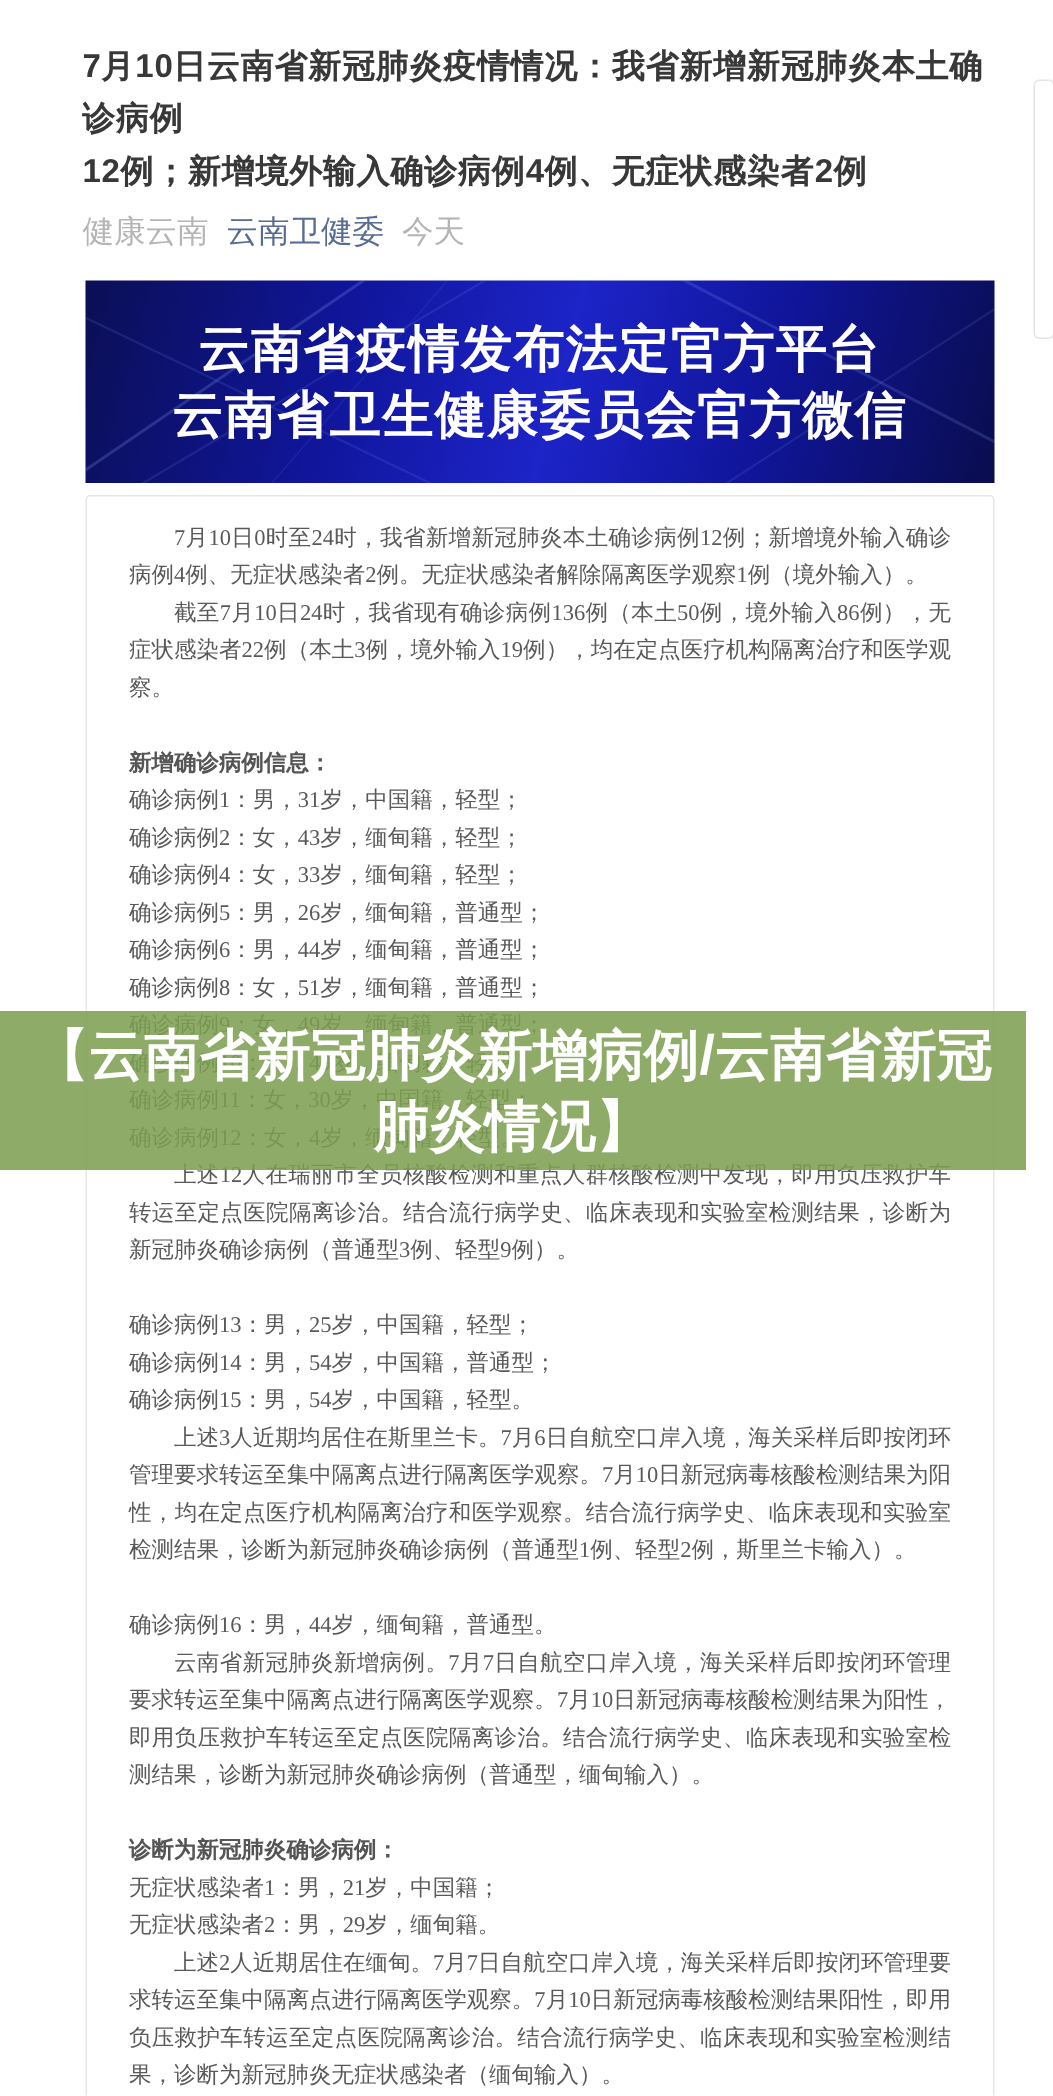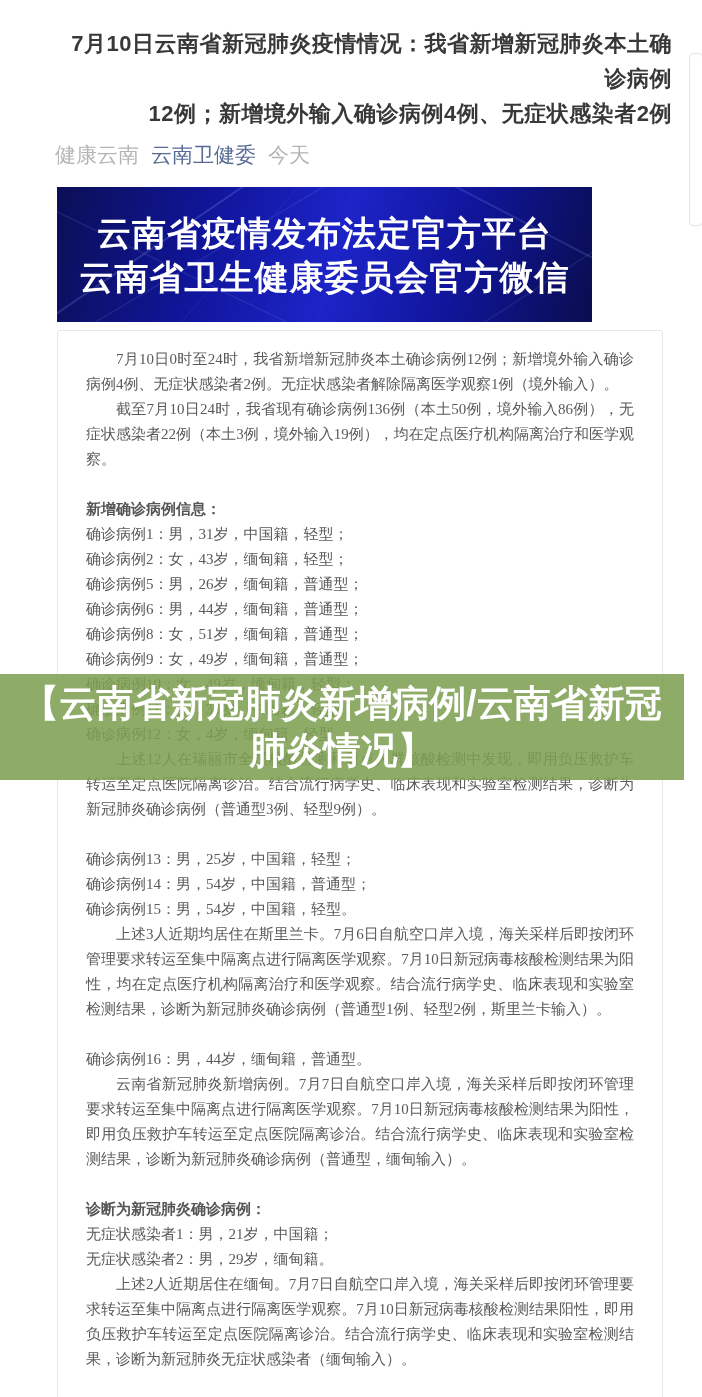--- a/index.html
+++ b/index.html
@@ -9,30 +9,30 @@
     font-family:"Liberation Sans","DejaVu Sans",sans-serif;
   }
   .page{position:relative;width:702px;height:1397px;}
 
   
   .title{
     margin:26px 30px 0 55px;
     font-size:22px;line-height:35px;font-weight:700;color:#383838;
     letter-spacing:.5px;
   }
-  .title .tl{display:block;text-align:right;}
+  .title .tl{display:block;}
 
   
   .meta{margin:13px 0 22px 55px;font-size:21px;line-height:21px;}
   .meta-gray{color:#b5b5b5;margin-right:12px;}
   .meta-link{color:#576b95;text-decoration:none;margin-right:12px;font-weight:500;}
 
   
   .banner{
-    position:relative;margin-left:57px;width:535px;height:135px;
+    position:relative;margin-left:57px;width:606px;height:135px;
     background:linear-gradient(105deg,#0b0f55 0%,#10159a 28%,#1d24c8 52%,#10159a 74%,#0a0d4e 100%);
     display:flex;flex-direction:column;justify-content:center;align-items:center;
     overflow:hidden;
   }
   .banner svg{position:absolute;left:0;top:0;}
   .banner-line{
     position:relative;color:#ffffff;font-weight:700;font-size:34px;line-height:44px;
     letter-spacing:1px;white-space:nowrap;text-align:center;
   }
 
@@ -96,20 +96,21 @@
     <div class="banner-line">云南省卫生健康委员会官方微信</div>
   </div>
 
   <div class="panel">
       <p class="p">7月10日0时至24时，我省新增新冠肺炎本土确诊病例12例；新增境外输入确诊病例4例、无症状感染者2例。无症状感染者解除隔离医学观察1例（境外输入）。</p>
       <p class="p">截至7月10日24时，我省现有确诊病例136例（本土50例，境外输入86例），无症状感染者22例（本土3例，境外输入19例），均在定点医疗机构隔离治疗和医学观察。</p>
       <div class="gap"></div>
       <p class="h">新增确诊病例信息：</p>
       <p class="case">确诊病例1：男，31岁，中国籍，轻型；</p>
       <p class="case">确诊病例2：女，43岁，缅甸籍，轻型；</p>
+      <p class="case">确诊病例4：女，33岁，缅甸籍，轻型；</p>
       <p class="case">确诊病例5：男，26岁，缅甸籍，普通型；</p>
       <p class="case">确诊病例6：男，44岁，缅甸籍，普通型；</p>
       <p class="case">确诊病例8：女，51岁，缅甸籍，普通型；</p>
       <p class="case">确诊病例9：女，49岁，缅甸籍，普通型；</p>
       <p class="case">确诊病例10：女，49岁，缅甸籍，轻型；</p>
       <p class="case">确诊病例11：女，30岁，中国籍，轻型；</p>
       <p class="case">确诊病例12：女，4岁，缅甸籍，轻型。</p>
       <p class="p">上述12人在瑞丽市全员核酸检测和重点人群核酸检测中发现，即用负压救护车转运至定点医院隔离诊治。结合流行病学史、临床表现和实验室检测结果，诊断为新冠肺炎确诊病例（普通型3例、轻型9例）。</p>
       <div class="gap"></div>
       <p class="case">确诊病例13：男，25岁，中国籍，轻型；</p>

